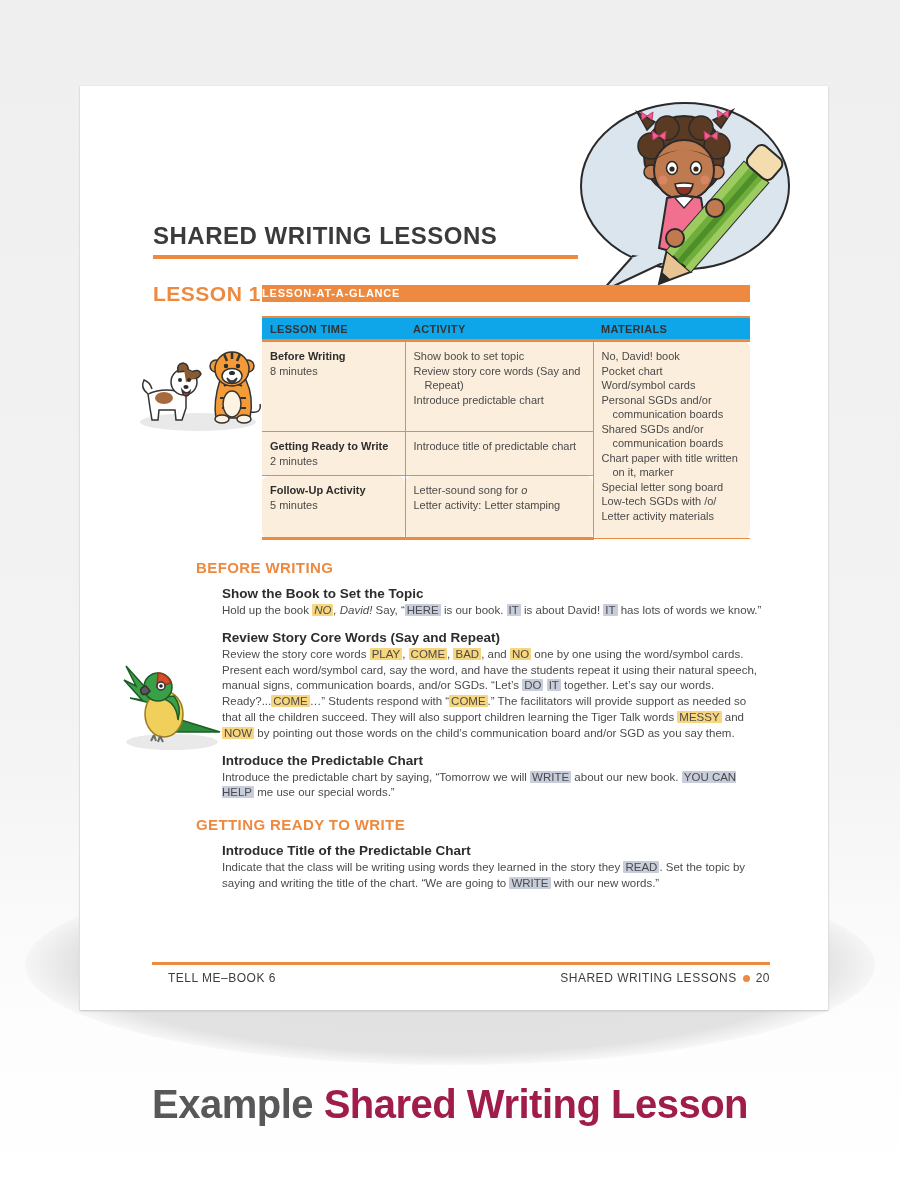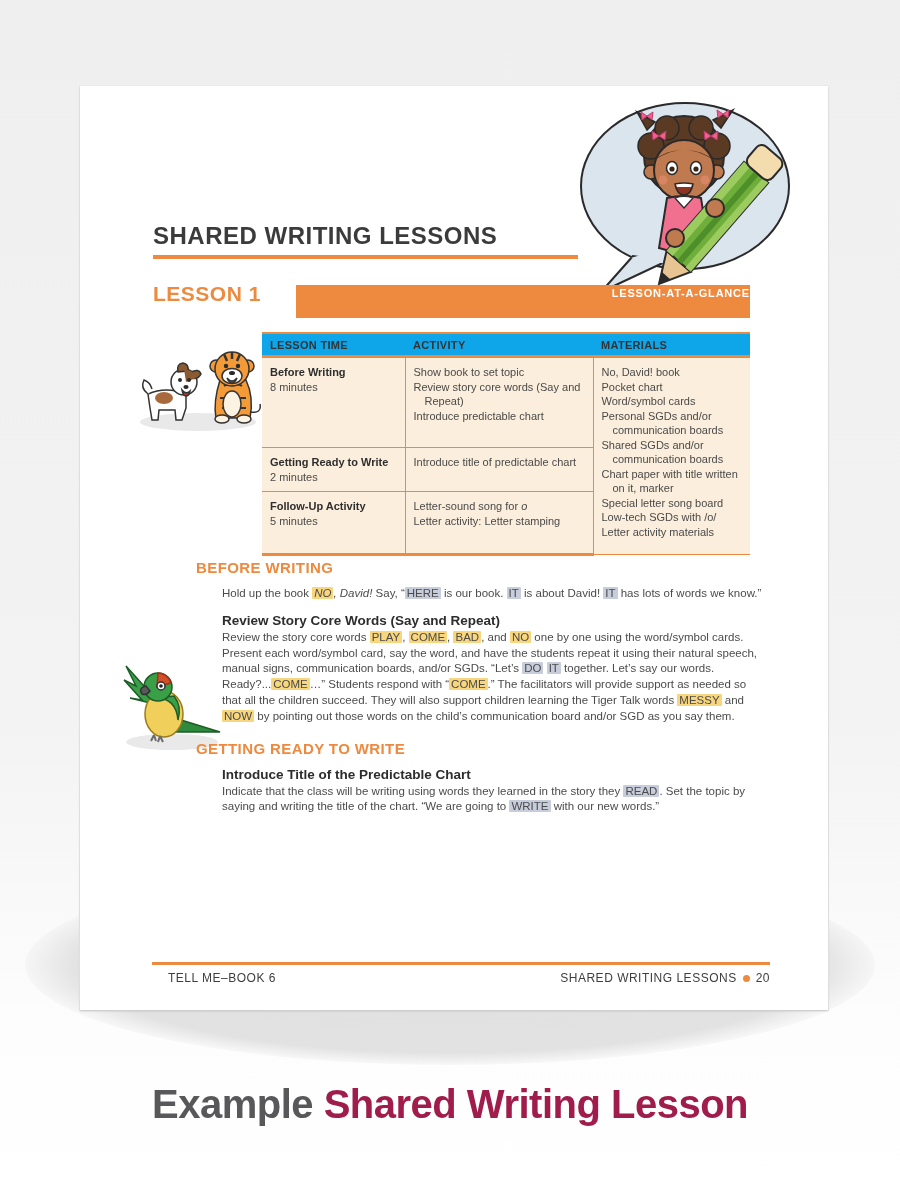--- a/index.html
+++ b/index.html
@@ -39,41 +39,41 @@
     font-size:24px; font-weight:700; letter-spacing:.5px; color:var(--ink);
   }
   .title-rule{position:absolute; left:73px; top:169px; width:425px; height:4px; background:var(--orange);}
   .lesson-label{
     position:absolute; left:73px; top:196px;
     font-size:21px; font-weight:700; letter-spacing:.5px; color:var(--orange);
   }
   
   .glance{position:absolute; left:182px; top:199px; width:488px;}
   .glance-banner{
-    height:33px; line-height:17px; background:var(--orange); color:#fff;
-    font-size:11px; font-weight:700; letter-spacing:.8px; text-align:right;margin-left:34px;
+    height:17px; line-height:17px; background:var(--orange); color:#fff;
+    font-size:11px; font-weight:700; letter-spacing:.8px; text-align:left;
   }
   table.glance-table{
     margin-top:14px; width:100%; border-collapse:collapse; table-layout:fixed;
   }
   .glance-table col.c1{width:143px;} .glance-table col.c2{width:188px;} .glance-table col.c3{width:157px;}
   .glance-table th{
     background:#0ea5e9; text-align:left; font-size:11px; font-weight:700; color:#333;
     padding:5px 8px 4px; letter-spacing:.3px;
     border-top:2px solid var(--orange); border-bottom:3px solid var(--orange);
   }
   .glance-table td{
     background:var(--cream); vertical-align:top;
     font-size:11px; line-height:14.5px; color:#4a4a4a;
     padding:7px 8px 5px;
   }
   .glance-table td + td{border-left:1.5px solid var(--orange);}
   .glance-table tr.r1 td{height:91px;} .glance-table tr.r2 td{height:44px;} .glance-table tr.r3 td{height:63px;}
   .glance-table tr.r1 td, .glance-table tr.r2 td{border-bottom:1.5px solid var(--orange);}
-  .glance-table tr.r3 td, .glance-table td.materials{border-bottom:3px solid var(--orange);}
+  .glance-table tr.r3 td, .glance-table td.materials{border-bottom:3px solid var(--orange);border-radius:7px;}
   .phase{font-weight:700; color:#2e2e2e;}
   .line{padding-left:11px; text-indent:-11px;}
   
   .content{position:absolute; left:116px; top:473px; width:576px;}
   .section{margin-bottom:15px;}
   .section-heading{
     font-size:15px; font-weight:700; letter-spacing:.4px; color:var(--orange);
     margin-bottom:10px;
   }
   .block{margin-left:26px; margin-bottom:11px;}
@@ -272,25 +272,30 @@
       <circle cx="45" cy="28" r="4" fill="#fff" stroke="#333"></circle>
       <circle cx="45" cy="28" r="1.8" fill="#222" stroke="none"></circle>
       <path d="M44 78 l-2 6 m2 -6 l3 6 m-9 -7 l-3 6 m3 -6 l2 6" stroke="#6b6b6b" stroke-width="2"></path>
     </g>
   </svg>
 
   <div class="content">
     <div class="section">
       <div class="section-heading">BEFORE WRITING</div>
       <div class="block">
+        <div class="block-title">Show the Book to Set the Topic</div>
         <div class="block-body"><span>Hold up the book </span><span class="hl hl-yellow it">NO</span><span class="it">, David!</span><span> Say, “</span><span class="hl hl-blue">HERE</span><span> is our book. </span><span class="hl hl-blue">IT</span><span> is about David! </span><span class="hl hl-blue">IT</span><span> has lots of words we know.”</span></div>
       </div>
       <div class="block">
         <div class="block-title">Review Story Core Words (Say and Repeat)</div>
         <div class="block-body"><span>Review the story core words </span><span class="hl hl-yellow">PLAY</span><span>, </span><span class="hl hl-yellow">COME</span><span>, </span><span class="hl hl-yellow">BAD</span><span>, and </span><span class="hl hl-yellow">NO</span><span> one by one using the word/symbol cards. Present each word/symbol card, say the word, and have the students repeat it using their natural speech, manual signs, communication boards, and/or SGDs. “Let’s </span><span class="hl hl-blue">DO</span><span> </span><span class="hl hl-blue">IT</span><span> together. Let’s say our words. Ready?...</span><span class="hl hl-yellow">COME</span><span>…” Students respond with “</span><span class="hl hl-yellow">COME</span><span>.” The facilitators will provide support as needed so that all the children succeed. They will also support children learning the Tiger Talk words </span><span class="hl hl-yellow">MESSY</span><span> and </span><span class="hl hl-yellow">NOW</span><span> by pointing out those words on the child’s communication board and/or SGD as you say them.</span></div>
+      </div>
+      <div class="block">
+        <div class="block-title">Introduce the Predictable Chart</div>
+        <div class="block-body"><span>Introduce the predictable chart by saying, “Tomorrow we will </span><span class="hl hl-blue">WRITE</span><span> about our new book. </span><span class="hl hl-blue">YOU CAN HELP</span><span> me use our special words.”</span></div>
       </div>
     </div>
     <div class="section">
       <div class="section-heading">GETTING READY TO WRITE</div>
       <div class="block">
         <div class="block-title">Introduce Title of the Predictable Chart</div>
         <div class="block-body"><span>Indicate that the class will be writing using words they learned in the story they </span><span class="hl hl-blue">READ</span><span>. Set the topic by saying and writing the title of the chart. “We are going to </span><span class="hl hl-blue">WRITE</span><span> with our new words.”</span></div>
       </div>
     </div>
   </div>

